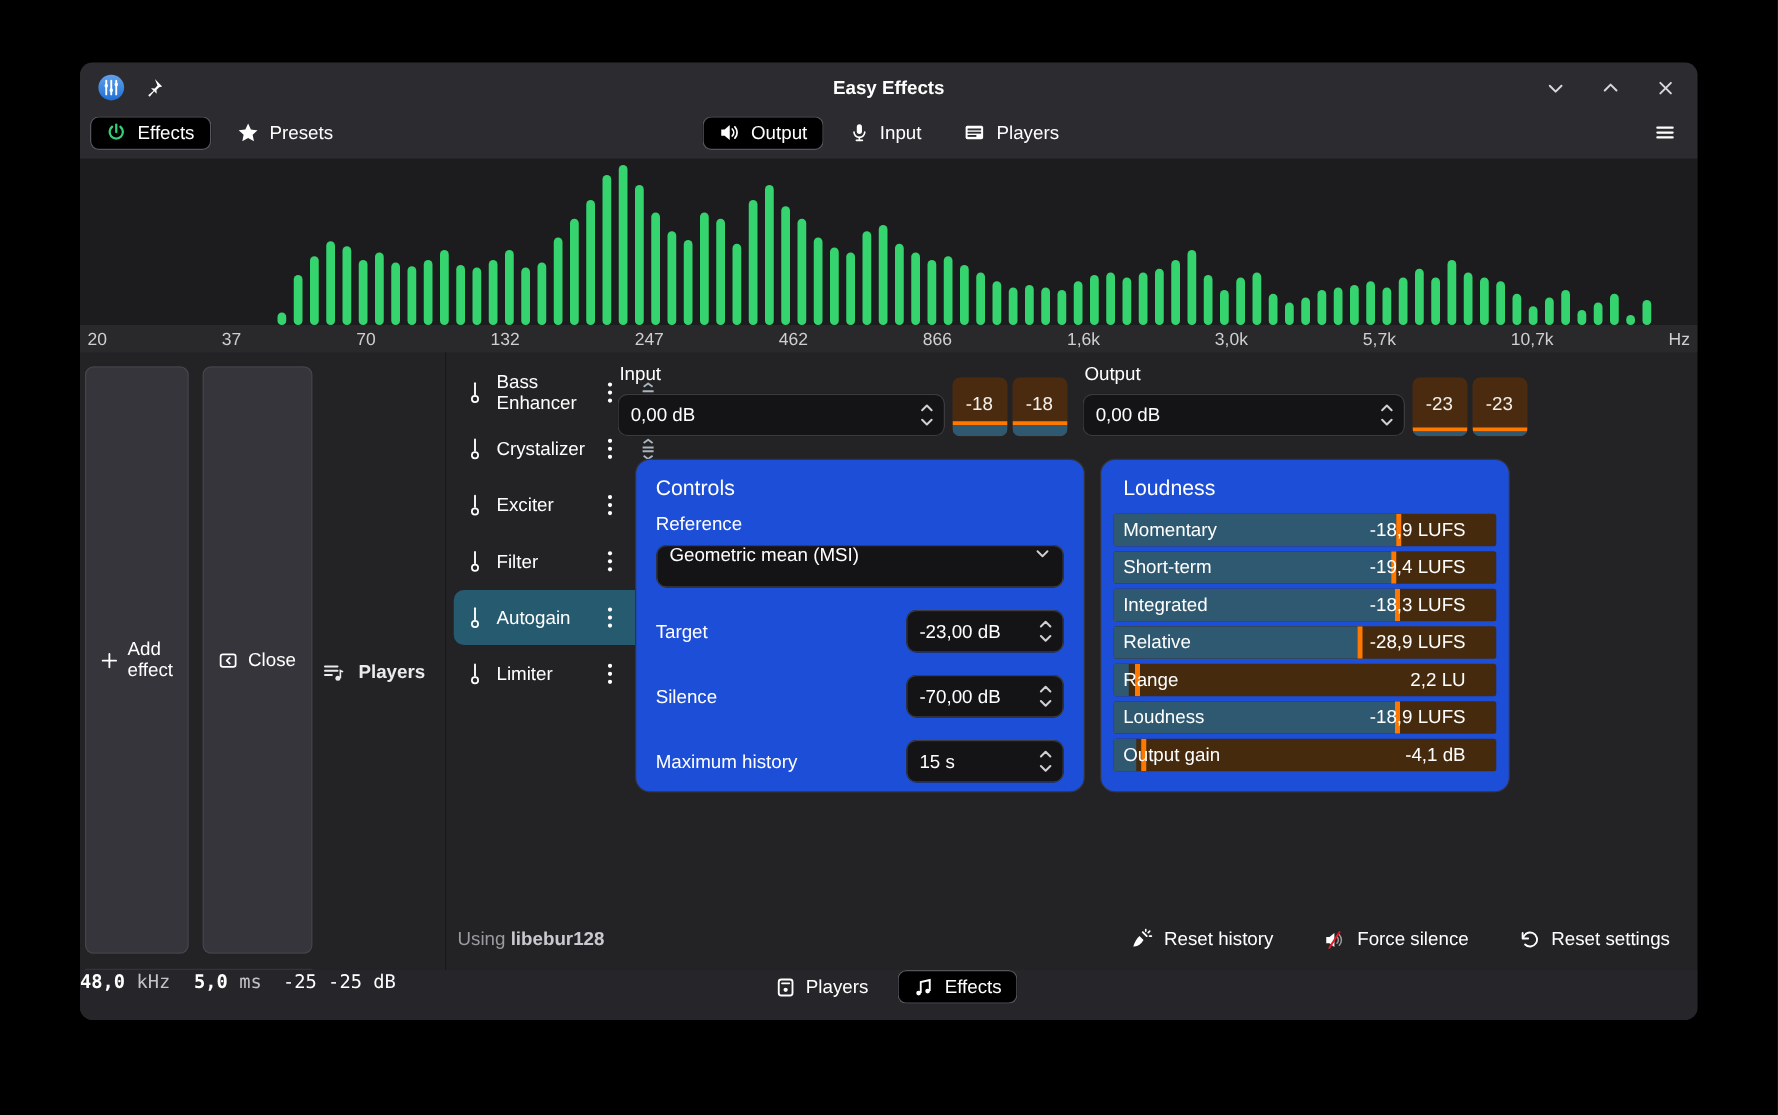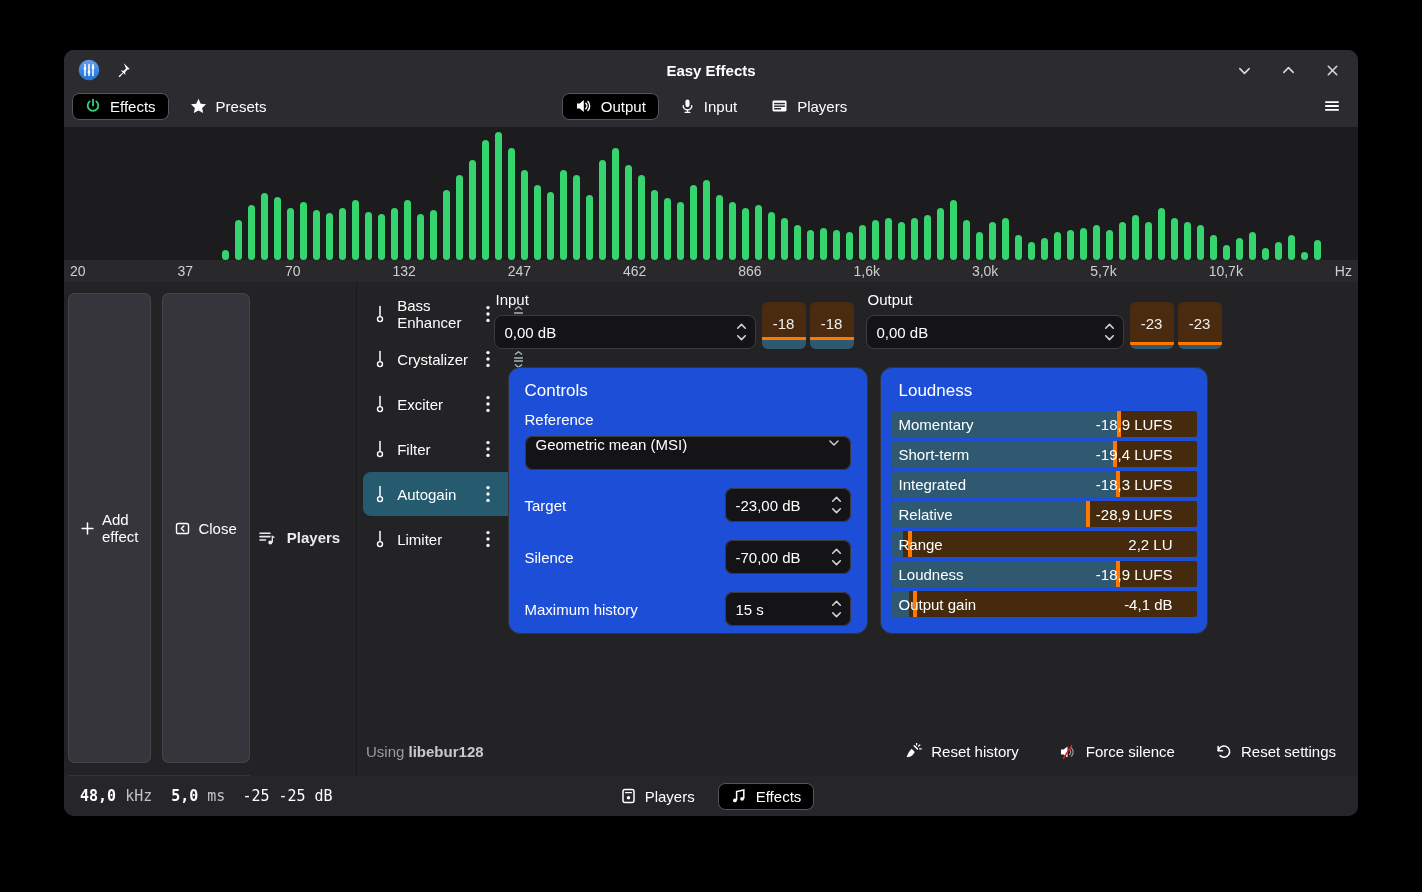--- a/index.html
+++ b/index.html
@@ -71,21 +71,21 @@
   .lrow .fill { position:absolute; top:0; bottom:0; left:0; }
   .lrow .marker { position:absolute; top:0; bottom:0; width:4px; }
   .lrow .lab { position:absolute; left:8px; top:50%; transform:translateY(-50%); z-index:2; }
   .lrow .val { position:absolute; right:24px; top:50%; transform:translateY(-50%); z-index:2; }
   .main-footer { margin-top:auto; display:flex; align-items:center; padding:0 16px 12px 9px; flex:none; }
   .using { color:#9a9aa0; font-size:15px; }
   .using b { color:#c9c9cf; }
   .footer-btns { margin-left:auto; display:flex; gap:28px; }
   .footer-btn { display:inline-flex; align-items:center; gap:9px; color:#fff; font-size:15px; padding:4px 6px; border-radius:6px; }
   
-  .statusbar { height:40px; background:#26262a; display:flex; align-items:center; padding:0 16px; position:relative; flex:none; }
+  .statusbar { height:40px; background:#26262a; display:flex; padding:0 0; position:relative; flex:none; }
   .status-left { font-family:"DejaVu Sans Mono", monospace; font-size:15px; color:#fff; display:flex; gap:9px; z-index:2; }
   .status-left .num { font-weight:bold; }
   .status-left .unit { color:#c2c2c6; }
   .status-left .lvl { margin-left:8px; }
   .status-center { position:absolute; left:0; right:0; display:flex; justify-content:center; gap:10px; z-index:1; }
   svg { display:block; }
 </style>
 </head>
 <body>
 

